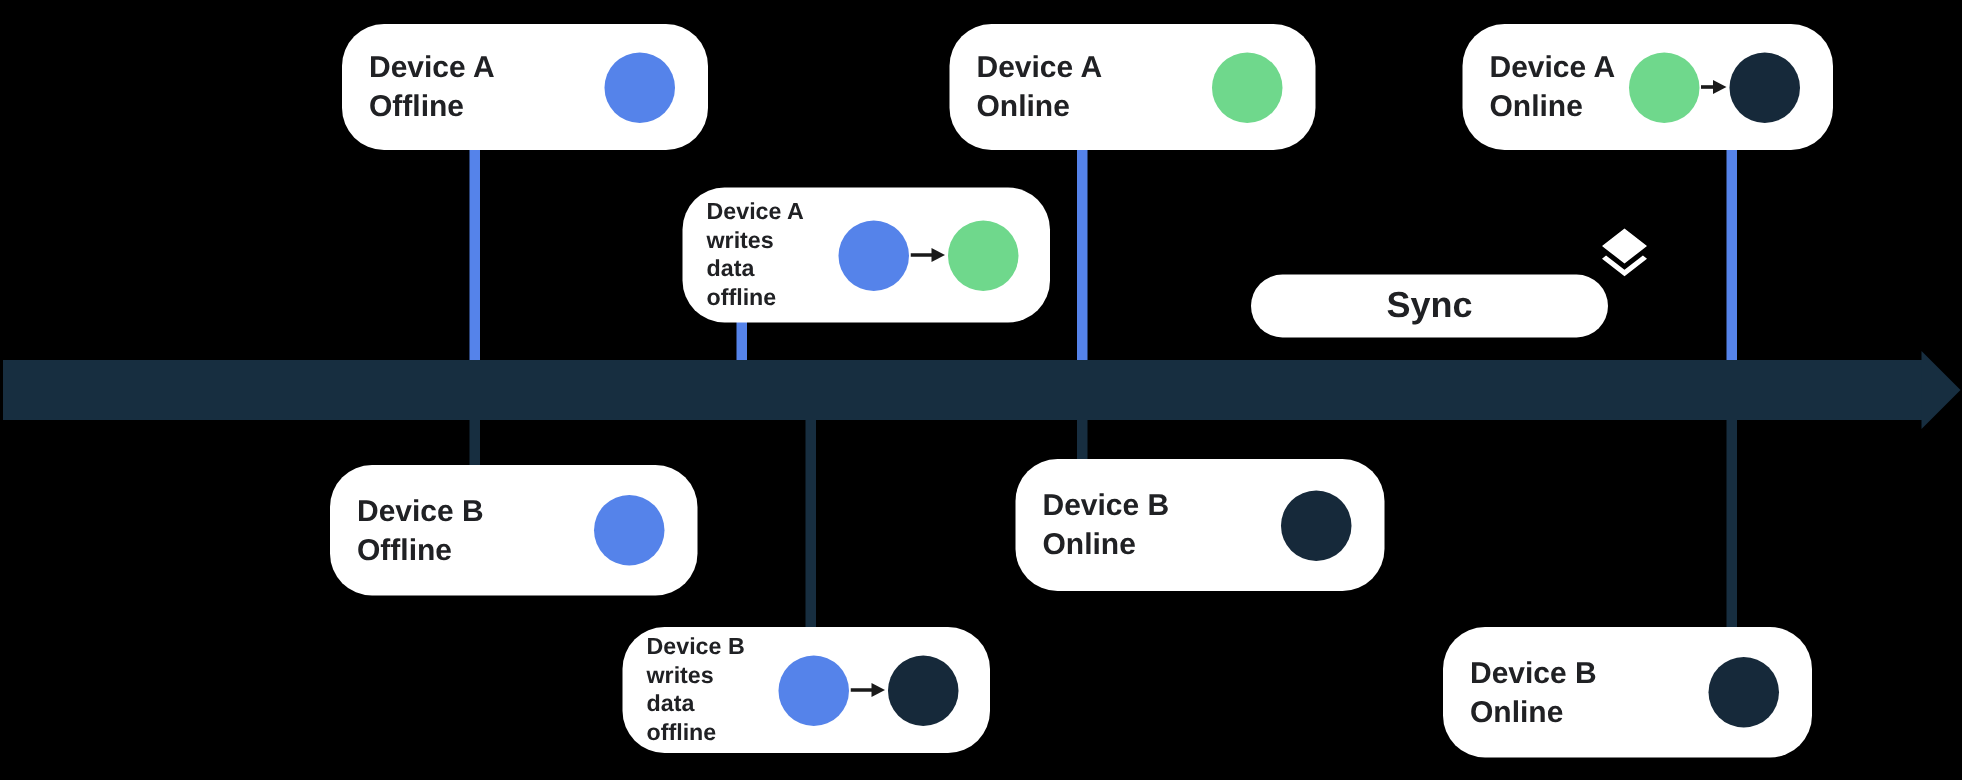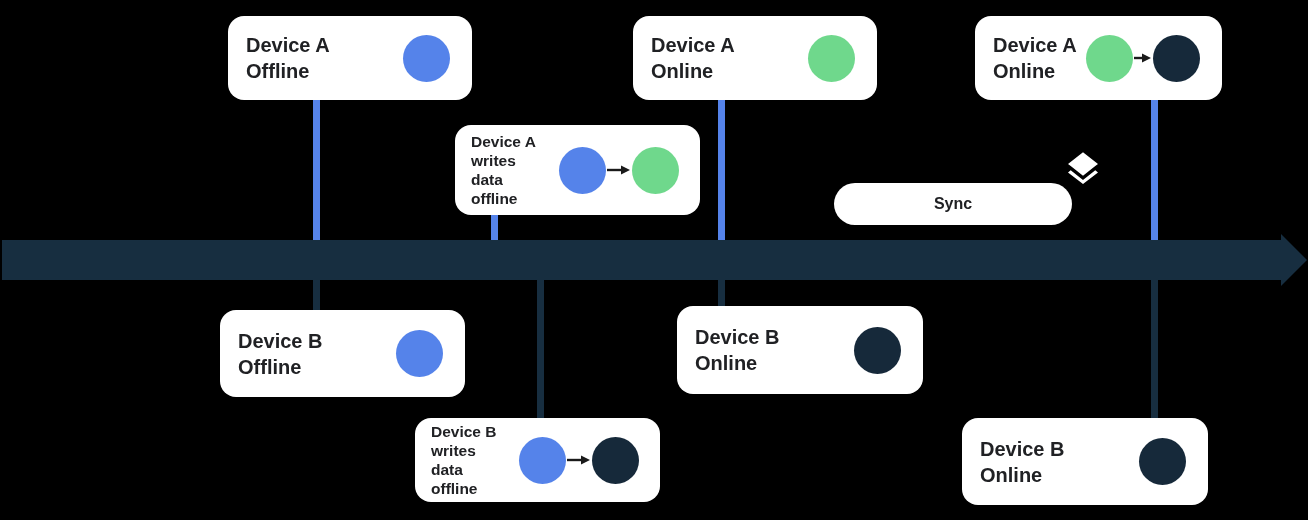--- a/index.html
+++ b/index.html
@@ -13,41 +13,41 @@
   .timeline-bar{position:absolute;left:2px;top:240px;width:1280px;height:40px;background:var(--timeline,#172e40);}
   .timeline-head{position:absolute;left:1281px;top:234px;width:0;height:0;
     border-top:26px solid transparent;border-bottom:26px solid transparent;
     border-left:26px solid var(--timeline,#172e40);}
   
   .vline{position:absolute;width:7px;}
   .vline.blue{background:var(--blue,#5583ea);}
   .vline.navy{background:var(--timeline,#172e40);}
   
   .card{
-    position:absolute;background:var(--card,#fff);border-radius:16px;
+    position:absolute;background:var(--card,#fff);border-radius:28px;
     display:flex;align-items:center;justify-content:space-between;
     color:var(--text,#202124);box-sizing:border-box;
   }
   .card.big{padding:0 22px 0 18px;}
   .card.small{padding:0 21px 0 16px;}
   .card-text{white-space:pre-line;font-weight:600;}
   .big .card-text{font-size:20px;line-height:26px;}
   .small .card-text{font-size:15.5px;line-height:19px;}
   .dots{display:flex;align-items:center;}
   .dot{width:47px;height:47px;border-radius:50%;flex:0 0 auto;}
   .dot.blue{background:var(--blue,#5583ea);}
   .dot.green{background:var(--green,#6fd88c);}
   .dot.dark{background:var(--navy,#16293a);}
   .dot-arrow{color:var(--arrow,#1a1a1a);margin:0 1px;flex:0 0 auto;}
   
   .pill{
     position:absolute;left:834px;top:183px;width:238px;height:42px;
     background:var(--card,#fff);border-radius:22px;color:var(--text,#202124);
     display:flex;align-items:center;justify-content:center;
-    font-size:16px;font-weight:700;
+    font-size:24px;font-weight:700;
   }
   .layers{position:absolute;left:1063px;top:149px;color:var(--card,#fff);}
 </style>
 </head>
 <body>
 
 <div class="stage">
 
   <div class="vline blue" style="left:313px;top:100px;height:140px"></div>
   <div class="vline blue" style="left:491px;top:213px;height:27px"></div>

